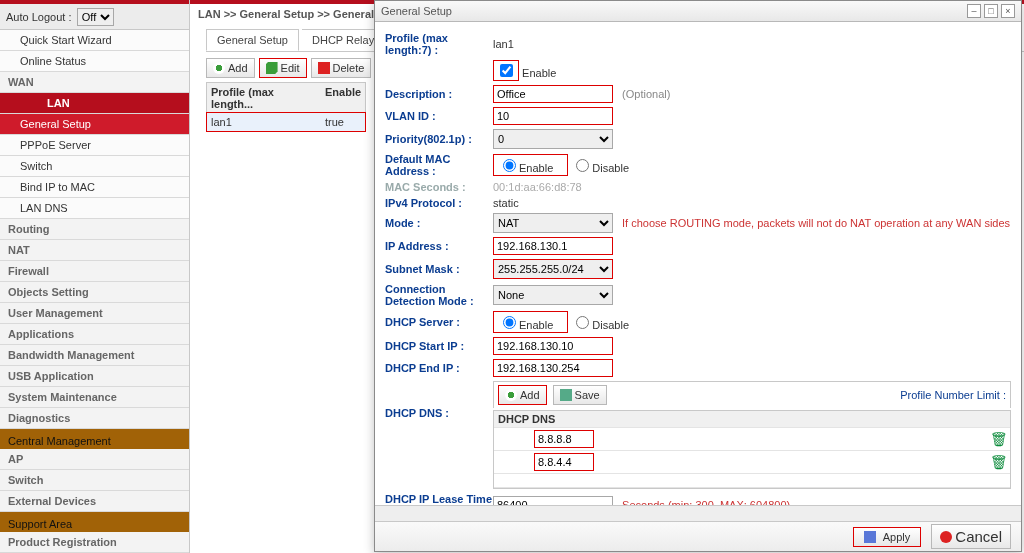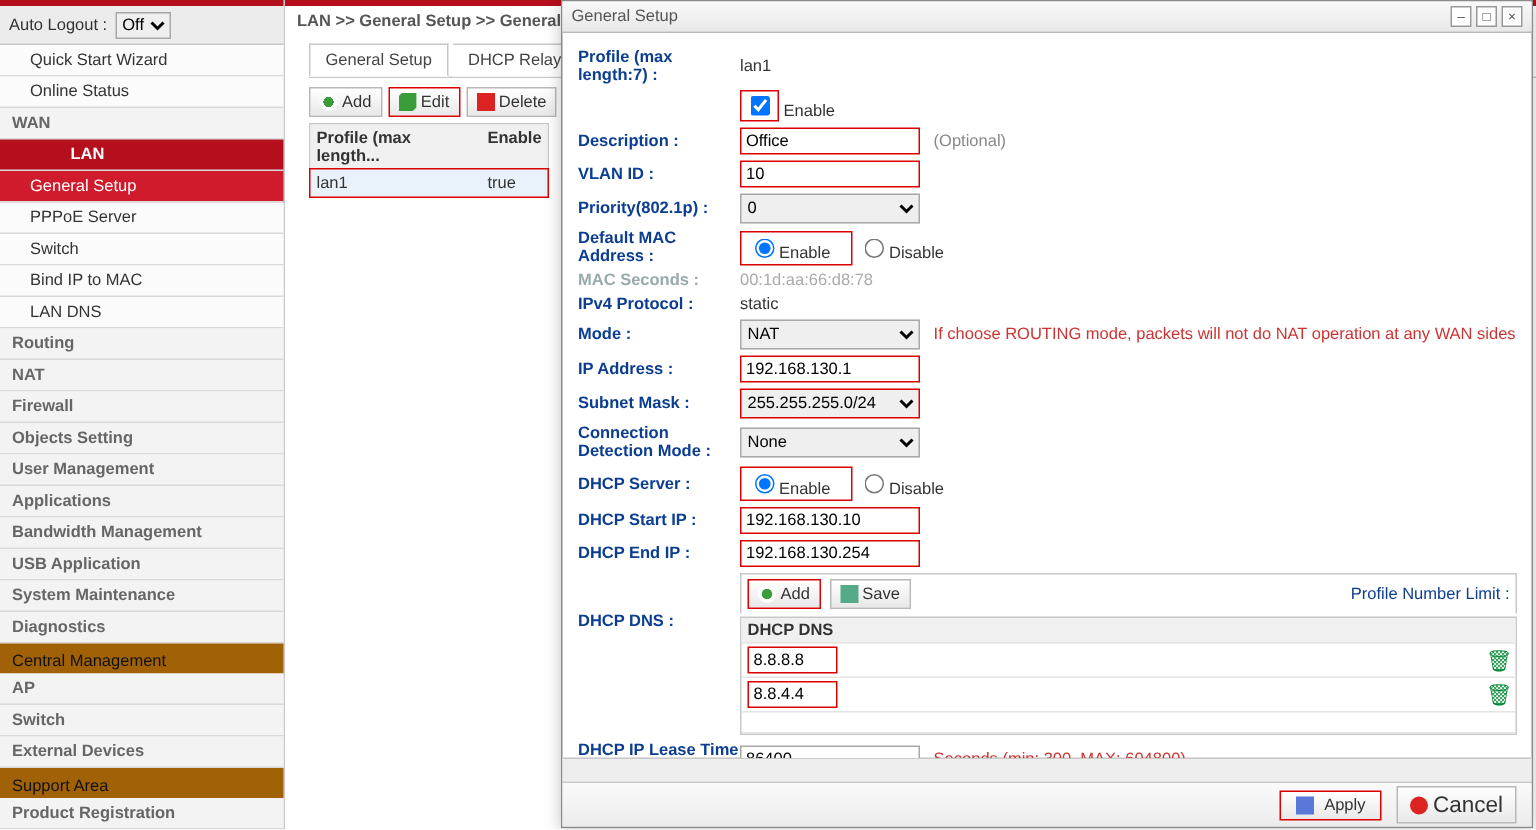--- a/index.html
+++ b/index.html
@@ -30,20 +30,21 @@
     height: 26px;
     line-height: 26px;
     padding: 0 6px;
     background: #ececec;
     border-bottom: 1px solid #c8c8c8;
   }
   .autologout select {
     font-size: 11px;
     height: 18px;
     margin-left: 2px;
+    text-align: center;
   }
   .nav { margin: 0; padding: 0; list-style: none; }
   .nav-item {
     padding: 4px 8px;
     border-bottom: 1px solid #d9d9d9;
     cursor: pointer;
     background: #f3f3f3;
     color: #666;
     font-weight: bold;
   }
@@ -211,21 +212,21 @@
   }
   .dns-row {
     display: flex;
     align-items: center;
     border-bottom: 1px solid #e4e4e4;
   }
   .dns-cell {
     flex: 1;
     padding: 2px 4px;
   }
-  .dns-cell .tin { width: 60px; }
+  .dns-cell .tin { width: 60px; margin-left: 36px; }
   .dns-trash {
     width: 22px;
     text-align: center;
     color: #0a8a3a;
     font-size: 14px;
     cursor: pointer;
   }
   .dns-toolbar {
     border: 1px solid #c8c8c8;
     border-bottom: none;

